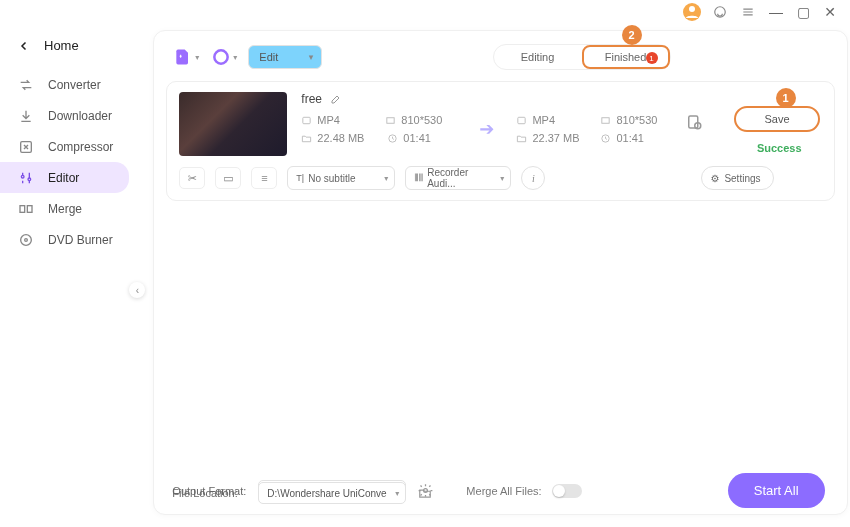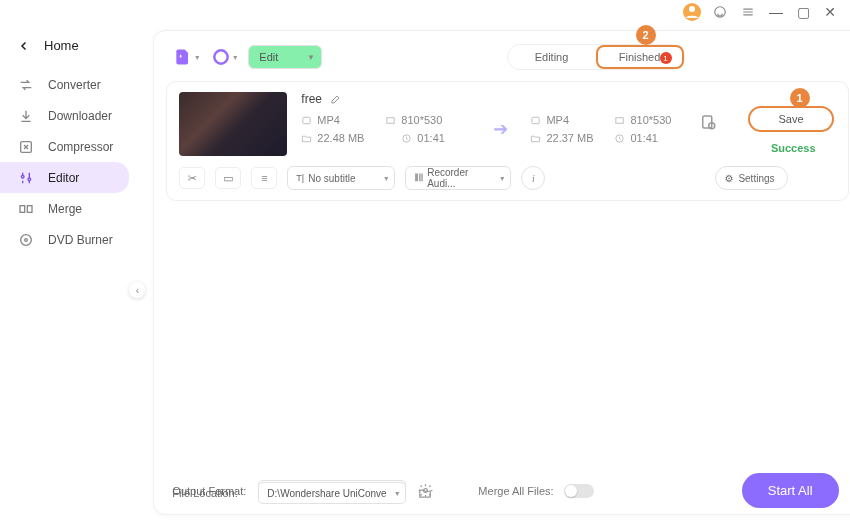--- a/index.html
+++ b/index.html
@@ -21,21 +21,21 @@
 .side-item.active .sicon { color: #7b4ee6; }
 .side-collapse { position: absolute; right: -8px; top: 258px; width: 16px; height: 16px; border-radius: 50%; background: #fff; box-shadow: 0 1px 4px rgba(0,0,0,.15); display: flex; align-items: center; justify-content: center; cursor: pointer; font-size: 10px; color: #888; }
 
 .main { flex: 1; display: flex; flex-direction: column; padding: 6px 16px 12px 16px; }
 .panel { flex: 1; background: #fff; border: 1px solid #f0f0f0; border-radius: 12px; display: flex; flex-direction: column; padding: 8px 12px 10px 12px; box-shadow: 0 1px 6px rgba(0,0,0,.03); }
 
 .topbar { display: flex; align-items: center; gap: 10px; padding: 4px 6px 10px 6px; }
 .tb-icon { width: 28px; height: 28px; display: flex; align-items: center; justify-content: center; position: relative; cursor: pointer; }
 .tb-icon.purple svg { color: #9b6dff; }
 .tb-icon .caret { font-size: 8px; color: #999; margin-left: 2px; }
-.tb-edit-sel { height: 24px; min-width: 74px; border: 1px solid #e2e2e2; border-radius: 6px; background: #86efac; font-size: 11px; color: #555; padding: 0 18px 0 10px; display: flex; align-items: center; gap: 22px; cursor: pointer; position: relative; }
+.tb-edit-sel { height: 24px; min-width: 74px; border: 1px solid #e2e2e2; border-radius: 6px; background: #7dd3fc; font-size: 11px; color: #555; padding: 0 18px 0 10px; display: flex; align-items: center; gap: 22px; cursor: pointer; position: relative; }
 .tb-edit-sel::after { content: "▾"; position: absolute; right: 8px; font-size: 9px; color: #888; }
 .segmented { margin-left: auto; margin-right: 158px; display: flex; border: 1px solid #eee; border-radius: 14px; overflow: visible; height: 26px; position: relative; }
 .seg { width: 88px; display: flex; align-items: center; justify-content: center; font-size: 11px; color: #666; cursor: pointer; position: relative; }
 .seg.finished { border: 2px solid #e8863e; border-radius: 8px; justify-content: center; }
 .seg .dot { position: absolute; right: 10px; top: 5px; width: 12px; height: 12px; border-radius: 50%; background: #e8452b; color: #fff; font-size: 8px; display: flex; align-items: center; justify-content: center; }
 .seg-badge2 { position: absolute; top: -20px; left: 128px; width: 20px; height: 20px; border-radius: 50%; background: #e8863e; color: #fff; font-size: 11px; font-weight: 600; display: flex; align-items: center; justify-content: center; }
 
 .card { border: 1px solid #eee; border-radius: 10px; padding: 10px 12px; display: flex; flex-direction: column; gap: 10px; justify-content: flex-end; }
 .card-top { display: flex; gap: 14px; align-items: flex-start; }
 .thumb { width: 108px; height: 64px; border-radius: 4px; background: linear-gradient(135deg,#3a2b2b 0%,#5a3f3c 35%,#2d2430 55%,#1e1b2c 100%); }
@@ -61,21 +61,21 @@
 .round { width: 24px; height: 24px; border: 1px solid #e2e2e2; border-radius: 50%; display: flex; align-items: center; justify-content: center; font-size: 10px; color: #888; cursor: pointer; font-style: italic; font-family: serif; }
 .settings { height: 24px; border: 1px solid #e2e2e2; border-radius: 12px; padding: 0 12px 0 8px; display: flex; align-items: center; gap: 5px; font-size: 10px; color: #666; cursor: pointer; margin-left: auto; margin-right: 48px; }
 
 .bottombar { padding: 8px 6px 0 6px; display: flex; flex-direction: column; gap: 8px; font-size: 11px; color: #666; }
 .brow { display: flex; align-items: center; gap: 10px; }
 .blabel { width: 76px; }
 .bsel { height: 22px; width: 148px; border: 1px solid #e2e2e2; border-radius: 5px; background: #fff; font-size: 10px; color: #555; padding: 0 18px 0 8px; display: flex; align-items: center; cursor: pointer; position: relative; }
 .bsel::after { content: "▾"; position: absolute; right: 6px; font-size: 8px; color: #999; }
 .bgear { width: 18px; height: 18px; display: flex; align-items: center; justify-content: center; color: #999; cursor: pointer; }
 .bfolder { width: 18px; height: 18px; display: flex; align-items: center; justify-content: center; color: #999; cursor: pointer; }
-.mergelbl { margin-left: 34px; color: #777; }
+.mergelbl { margin-left: 22px; color: #777; }
 .toggle { width: 30px; height: 14px; border-radius: 8px; background: #e4e4e4; position: relative; cursor: pointer; }
 .toggle::after { content: ""; position: absolute; left: 1px; top: 1px; width: 12px; height: 12px; border-radius: 50%; background: #fff; box-shadow: 0 1px 2px rgba(0,0,0,.2); }
 .startall { margin-left: auto; background: #8c6cff; color: #fff; border-radius: 18px; padding: 10px 26px; font-size: 13px; cursor: pointer; margin-right: 4px; }
 </style>
 </head>
 <body>
 
 <div class="titlebar">
   <div class="avatar">
       <svg viewBox="0 0 24 24" fill="currentColor">
@@ -214,21 +214,21 @@
                       </svg>
                       <span>MP4</span>
                     </div>
                   <div class="mcell">
                       <svg viewBox="0 0 24 24" fill="none" stroke="currentColor" stroke-width="2">
                         <rect x="4" y="6" width="16" height="12"></rect>
                       </svg>
                       <span>810*530</span>
                     </div>
                 </div>
-                <div style="display:flex;gap:30px">
+                <div style="display:flex;gap:16px">
                   <div class="mcell">
                       <svg viewBox="0 0 24 24" fill="none" stroke="currentColor" stroke-width="2">
                         <path d="M3 7h6l2 2h10v10H3z"></path>
                       </svg>
                       <span>22.48 MB</span>
                     </div>
                   <div class="mcell">
                       <svg viewBox="0 0 24 24" fill="none" stroke="currentColor" stroke-width="2">
                         <circle cx="12" cy="12" r="8"></circle>
                         <path d="M12 8v4l3 2"></path>

